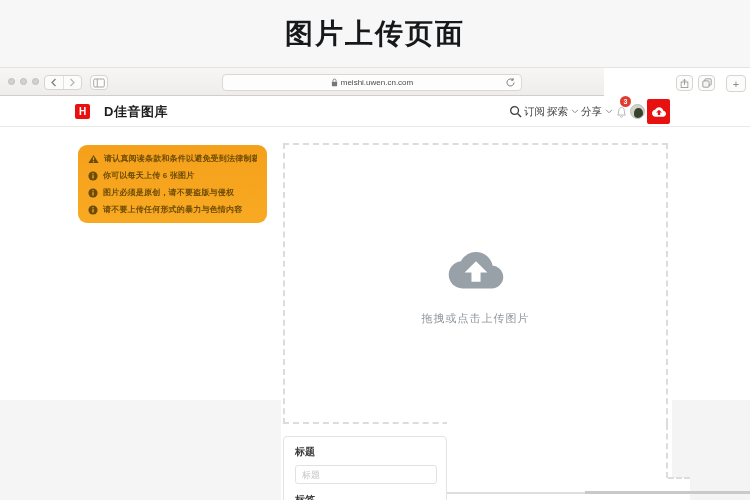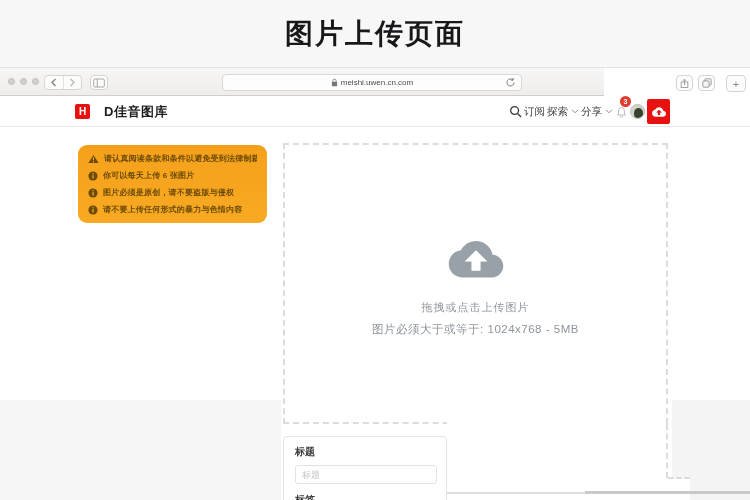--- a/index.html
+++ b/index.html
@@ -246,21 +246,20 @@
         </span>
         <span class="txt">请不要上传任何形式的暴力与色情内容</span>
       </div>
     </div>
 
     <div class="dropzone">
       <svg class="dz-cloud" width="56" height="50" viewBox="0 0 24 22">
           <path fill-rule="evenodd" fill="#99a1a8" d="M19.35 10.04C18.67 6.59 15.64 4 12 4 9.11 4 6.6 5.64 5.35 8.04 2.34 8.36 0 10.91 0 14c0 3.31 2.69 6 6 6h13c2.76 0 5-2.24 5-5 0-2.64-2.05-4.78-4.65-4.96zM14 13v4h-4v-4H7l5-5 5 5h-3z"></path>
         </svg>
       <div class="dz-line1">拖拽或点击上传图片</div>
-      <div class="dz-line2">图片必须大于或等于: 1024x768 - 5MB</div>
     </div>
 
     <div class="art art-cover"></div>
     <div class="art art-dash-v"></div>
     <div class="art art-dash-h"></div>
     <div class="art art-line-a"></div>
     <div class="art art-line-b"></div>
 
     <div class="form-card">
       <div class="form-label">标题</div>

